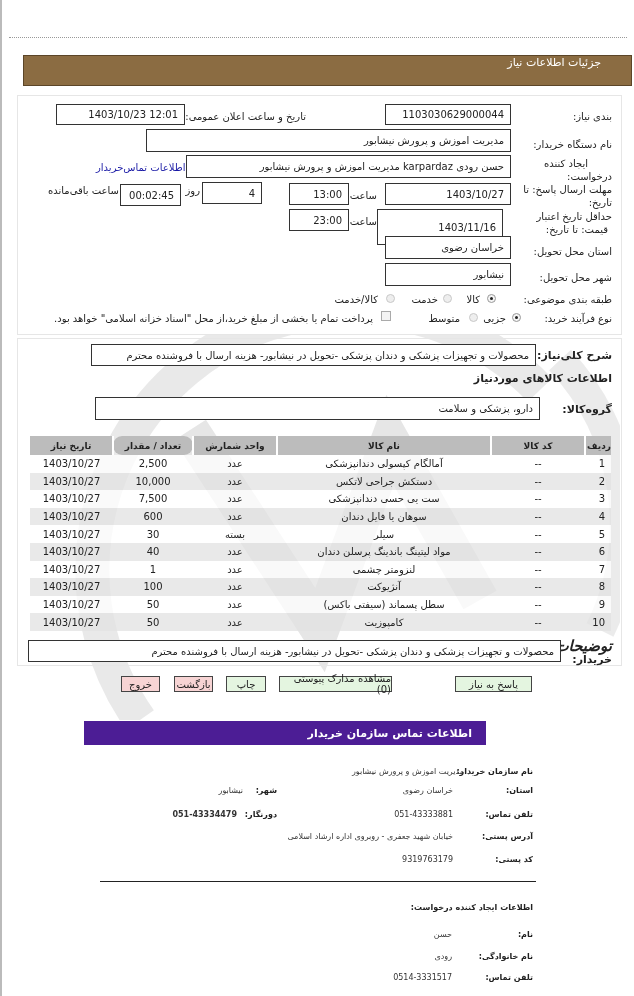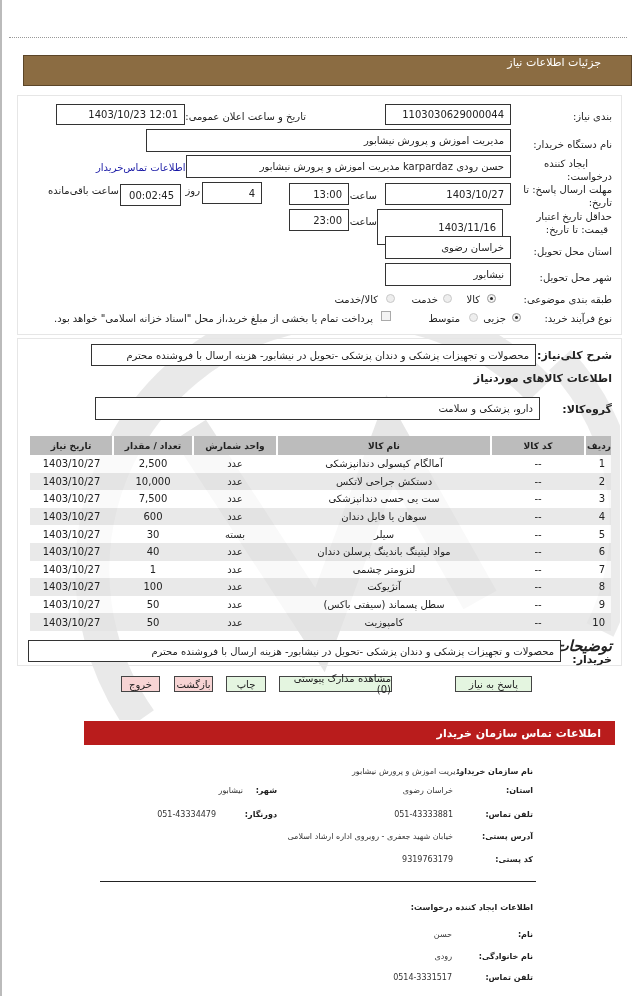--- a/index.html
+++ b/index.html
@@ -35,21 +35,21 @@
   .tbl th { background: #bcbcbc; color: #222; font-weight: bold; height: 19px; font-size: 9px; border-left: 2px solid #fff; }
   .tbl td { height: 17.6px; text-align: center; }
   .tbl tr.odd td { background: rgba(255,255,255,0.75); }
   .tbl tr.even td { background: rgba(225,225,225,0.75); }
   .tbl td.idx { text-align: right; padding-right: 6px; width: 26px; }
 
   .btn { position: absolute; height: 16px; border: 1px solid #444; font-size: 10px; display: flex; align-items: center; justify-content: center; color: #222; cursor: pointer; }
   .btn.green { background: #e4f5e0; }
   .btn.red { background: #f7d4d4; }
 
-  .contact-bar { position: absolute; left: 84px; top: 721px; width: 531px; height: 24px; background: #b91c1c; display: flex; align-items: center; padding-right: 14px; }
+  .contact-bar { position: absolute; left: 84px; top: 721px; width: 402px; height: 24px; background: #4c1d95; display: flex; align-items: center; padding-right: 14px; }
   .contact-bar span { color: #fff; font-weight: bold; font-size: 11px; }
   .c-lbl { position: absolute; font-size: 8px; font-weight: bold; color: #222; white-space: nowrap; }
   .c-val { position: absolute; font-size: 8px; color: #333; white-space: nowrap; }
   .hr-black { position: absolute; left: 100px; top: 881px; width: 436px; height: 1px; background: #222; }
 </style>
 </head>
 <body>
 
 <div class="left-rule"></div>
 <div class="dotted-rule"></div>
@@ -124,21 +124,21 @@
 <div class="lbl bold" style="right:22px; top:403px; font-size:11px;">گروه‌کالا:</div>
 <div class="box rtl" style="left:95px; top:397px; width:445px; height:23px;">دارو، پزشکی و سلامت</div>
 
 <table class="tbl">
   <thead>
     <tr>
       <th style="width:26px; text-align:right;">ردیف</th>
       <th style="width:94px;">کد کالا</th>
       <th style="width:214px;">نام کالا</th>
       <th style="width:84px;">واحد شمارش</th>
-      <th style="width:80px;">تعداد / مقدار</th>
+      <th style="width:80px;border-radius:9px;">تعداد / مقدار</th>
       <th style="width:83px; border-left:none;">تاریخ نیاز</th>
     </tr>
   </thead>
   <tbody>
     <tr class="odd">
       <td class="idx">1</td>
       <td>--</td>
       <td>آمالگام کپسولی دندانپزشکی</td>
       <td>عدد</td>
       <td>2,500</td>
@@ -237,21 +237,21 @@
 <div class="c-val" style="right:170px; top:767px;">مدیریت اموزش و پرورش نیشابور</div>
 
 <div class="c-lbl" style="right:101px; top:786px;">استان:</div>
 <div class="c-val" style="right:181px; top:786px;">خراسان رضوی</div>
 <div class="c-lbl" style="right:357px; top:786px;">شهر:</div>
 <div class="c-val" style="right:391px; top:786px;">نیشابور</div>
 
 <div class="c-lbl" style="right:101px; top:810px;">تلفن تماس:</div>
 <div class="c-val" style="right:181px; top:810px; direction:ltr;">051-43333881</div>
 <div class="c-lbl" style="right:357px; top:810px;">دورنگار:</div>
-<div class="c-val" style="right:418px; top:810px; direction:ltr;">051-43334479</div>
+<div class="c-val" style="right:397px; top:810px; direction:ltr;font-weight:bold;">051-43334479</div>
 
 <div class="c-lbl" style="right:101px; top:832px;">آدرس پستی:</div>
 <div class="c-val" style="right:181px; top:832px;">خیابان شهید جعفری - روبروی اداره ارشاد اسلامی</div>
 
 <div class="c-lbl" style="right:101px; top:855px;">کد پستی:</div>
 <div class="c-val" style="right:181px; top:855px;">9319763179</div>
 
 <div class="hr-black"></div>
 
 <div class="c-lbl" style="right:101px; top:903px;">اطلاعات ایجاد کننده درخواست:</div>

